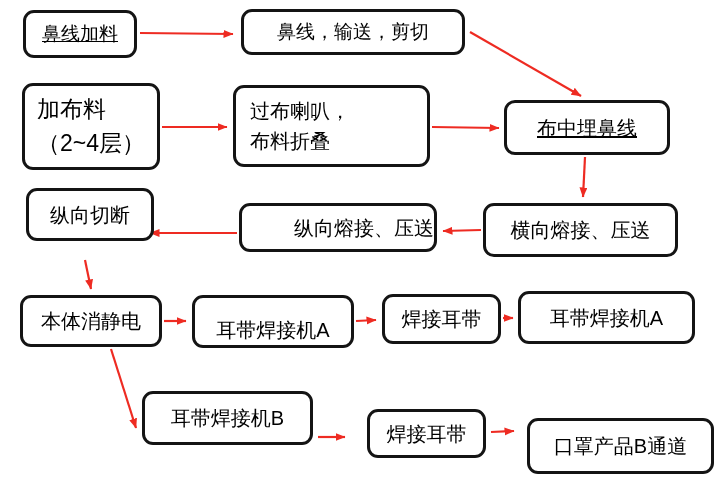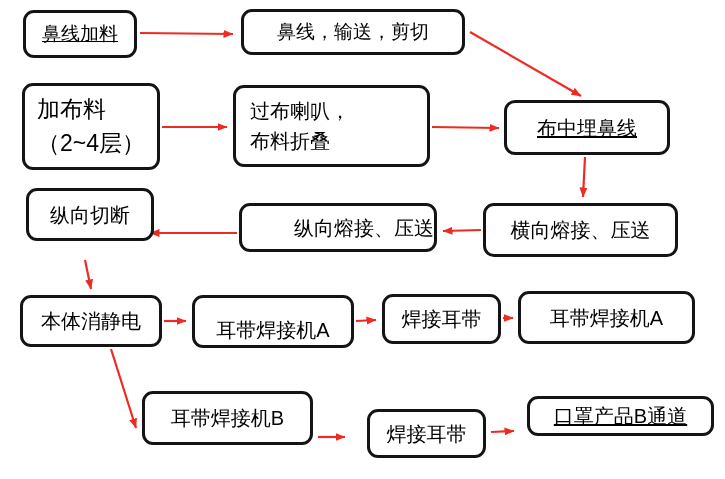--- a/index.html
+++ b/index.html
@@ -130,17 +130,17 @@
   </div>
 
   <div class="node fs20" style="left:142px; top:391px; width:171px; height:54px;">
     <span class="label">耳带焊接机B</span>
   </div>
 
   <div class="node fs20" style="left:367px; top:409px; width:119px; height:49px;">
     <span class="label">焊接耳带</span>
   </div>
 
-  <div class="node fs20" style="left:527px; top:396px; width:187px; height:40px;text-decoration:underline;">
+  <div class="node fs20" style="left:527px; top:418px; width:187px; height:56px;">
     <span class="label">口罩产品B通道</span>
   </div>
 
 </div>
 
 </body></html>

